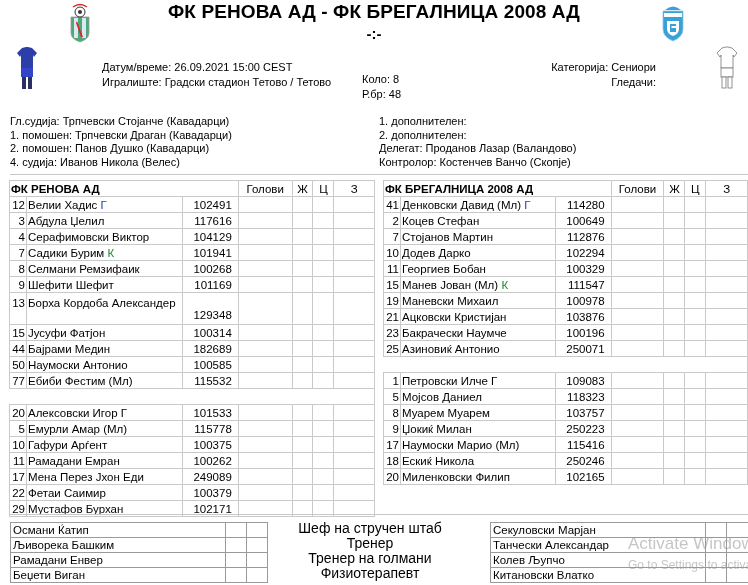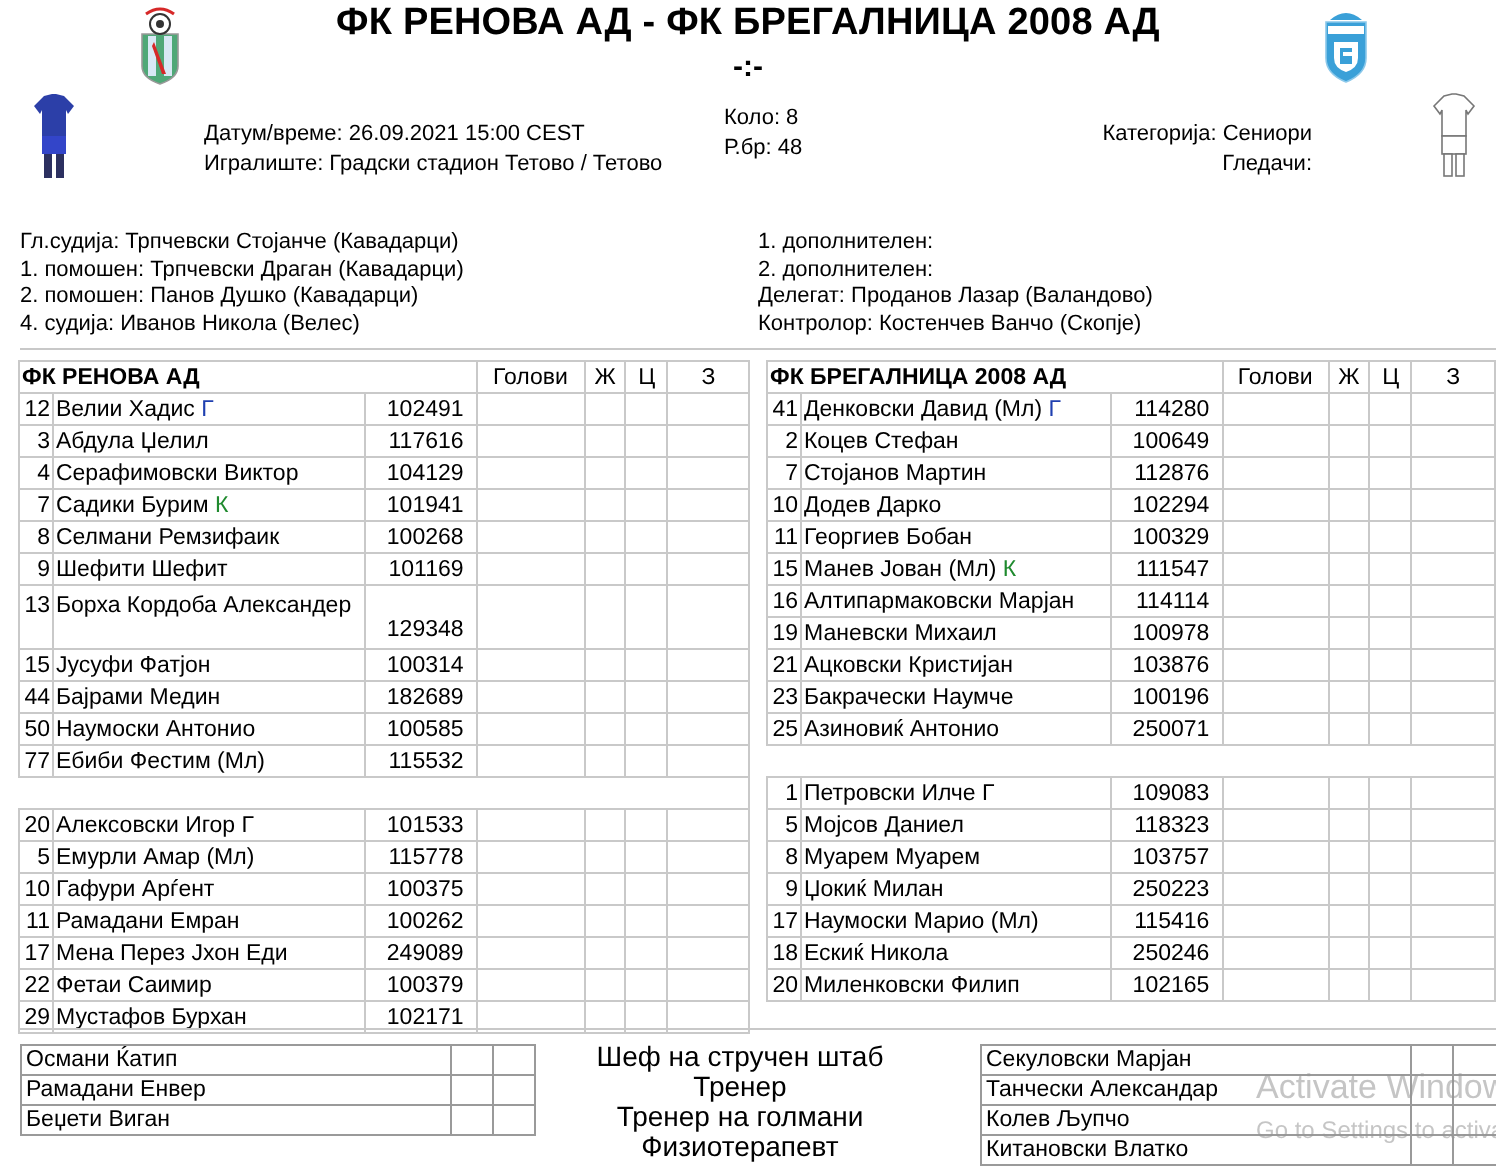--- a/index.html
+++ b/index.html
@@ -78,21 +78,21 @@
     <rect x="5" y="22" width="12" height="9" fill="#fff" stroke="#777" stroke-width="0.8"></rect>
     <rect x="6" y="31" width="4" height="11" fill="#fff" stroke="#777" stroke-width="0.8"></rect>
     <rect x="12" y="31" width="4" height="11" fill="#fff" stroke="#777" stroke-width="0.8"></rect>
   </svg>
 </div>
 
 <div class="abs info" style="left:102px;top:60px;">
   <div>Датум/време: 26.09.2021 15:00 CEST</div>
   <div>Игралиште: Градски стадион Тетово / Тетово</div>
 </div>
-<div class="abs info" style="left:362px;top:52px;">
+<div class="abs info" style="left:362px;top:72px;">
   <div>Коло: 8</div>
   <div>Р.бр: 48</div>
 </div>
 <div class="abs info" style="right:92px;top:60px;text-align:right;">
   <div>Категорија: Сениори</div>
   <div>Гледачи:</div>
 </div>
 
 <div class="abs officials" style="left:10px;top:115px;">
   <div>Гл.судија: Трпчевски Стојанче (Кавадарци)</div>
@@ -368,29 +368,20 @@
       <tr>
         <td class="num">15</td>
         <td class="name"><span>Манев Јован (Мл)</span><span> </span><span class="cap">К</span></td>
         <td class="reg">111547</td>
         <td></td>
         <td></td>
         <td></td>
         <td></td>
       </tr>
       <tr>
-        <td class="num">16</td>
-        <td class="name"><span>Алтипармаковски Марјан</span></td>
-        <td class="reg">114114</td>
-        <td></td>
-        <td></td>
-        <td></td>
-        <td></td>
-      </tr>
-      <tr>
         <td class="num">19</td>
         <td class="name"><span>Маневски Михаил</span></td>
         <td class="reg">100978</td>
         <td></td>
         <td></td>
         <td></td>
         <td></td>
       </tr>
       <tr>
         <td class="num">21</td>
@@ -496,20 +487,25 @@
 
 <table class="staff" style="left:10px;top:522px;width:258px;">
   <colgroup>
       <col style="width:216px">
       <col style="width:21px">
       <col style="width:21px">
     </colgroup>
   <tbody id="home-staff">
       <tr>
         <td>Османи Ќатип</td>
+        <td></td>
+        <td></td>
+      </tr>
+      <tr>
+        <td>Љиворека Башким</td>
         <td></td>
         <td></td>
       </tr>
       <tr>
         <td>Рамадани Енвер</td>
         <td></td>
         <td></td>
       </tr>
       <tr>
         <td>Беџети Виган</td>

